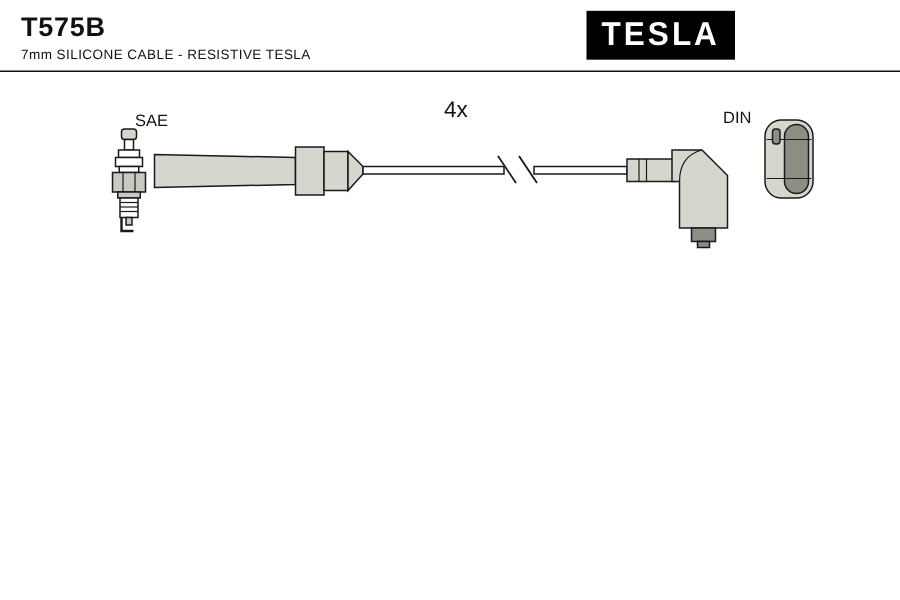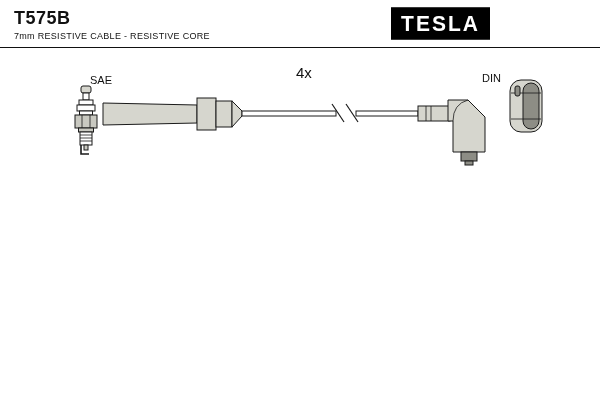--- a/index.html
+++ b/index.html
@@ -71,21 +71,21 @@
   .lbl-small { font-size: 11px; }
   .lbl-qty { font-size: 15px; }
 </style>
 </head>
 <body>
 
 <div class="page">
 
   <div class="header">
     <h1 class="part-number">T575B</h1>
-    <div class="subtitle">7mm RESISTIVE CABLE - RESISTIVE CORE</div>
+    <div class="subtitle">7mm SILICONE CABLE - RESISTIVE TESLA</div>
     <div class="logo">
       <span>TESLA</span>
     </div>
   </div>
 
   <div class="divider"></div>
 
   <div class="diagram">
     <svg width="600" height="200" viewBox="0 0 600 200">
 

